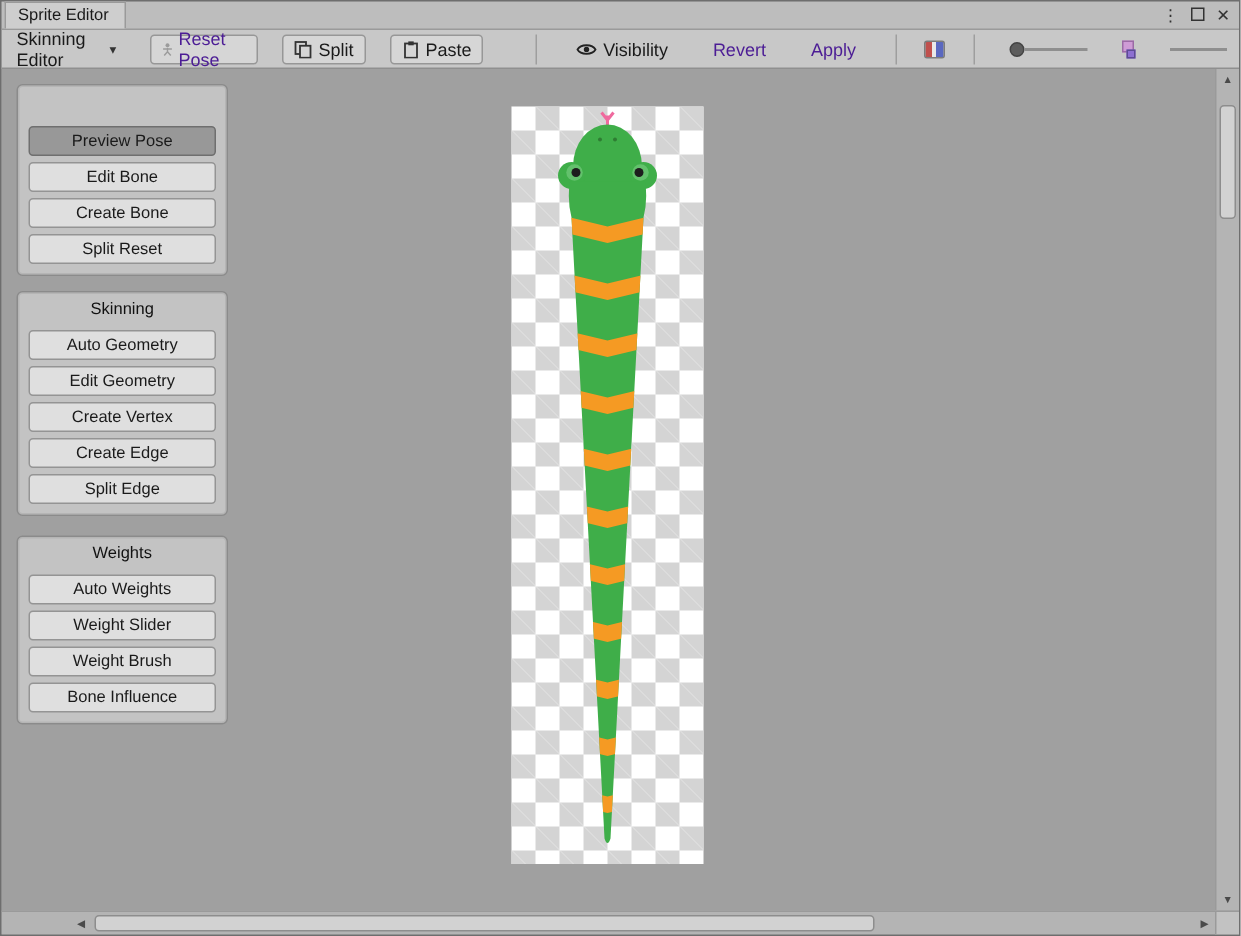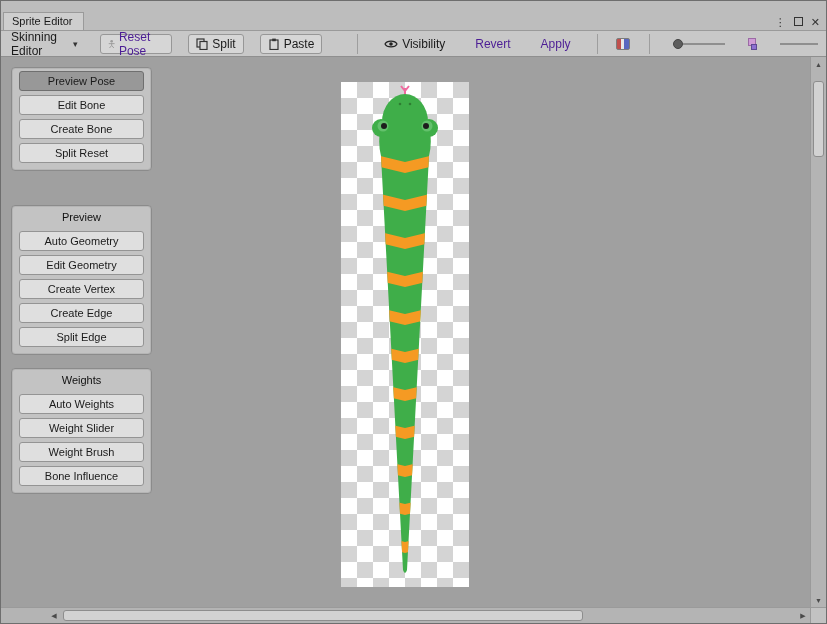--- a/index.html
+++ b/index.html
@@ -2,21 +2,21 @@
 <html><head>
 <meta charset="utf-8">
 <style>
   * { box-sizing: border-box; margin: 0; padding: 0; }
   html,body { width: 827px; height: 624px; }
   body { font-family: "Liberation Sans", sans-serif; font-size: 12px; color: #1a1a1a; }
 
   .window { width: 827px; height: 624px; border: 1px solid #6e6e6e; background: #a0a0a0; display: flex; flex-direction: column; overflow: hidden; }
 
   
-  .titlebar { height: 30px; background: #bdbdbd; display: flex; align-items: flex-end; flex: 0 0 auto; border-bottom: 1px solid #9a9a9a; }
+  .titlebar { height: 19px; background: #bdbdbd; display: flex; align-items: flex-end; flex: 0 0 auto; border-bottom: 1px solid #9a9a9a; }
   .tab { height: 18px; padding: 2px 10px 0 8px; background: #cecece; border: 1px solid #9a9a9a; border-bottom: none; font-size: 11px; margin-left: 2px; }
   .titlebar-spacer { flex: 1; }
   .titlebar-icons { display: flex; align-items: center; gap: 8px; padding: 0 6px 2px 0; color: #333; }
   .titlebar-icons .tb-ico { font-size: 11px; line-height: 11px; cursor: default; }
   .maxbox { width: 9px; height: 9px; border: 1px solid #333; display: inline-block; }
 
   
   .toolbar { height: 26px; background: #c8c8c8; border-bottom: 1px solid #8f8f8f; display: flex; align-items: center; padding: 0 4px; flex: 0 0 auto; gap: 16px; }
   .dropdown { display: flex; align-items: center; gap: 4px; padding: 2px 6px; cursor: default; }
   .caret { font-size: 9px; color: #333; }
@@ -38,21 +38,21 @@
 
   
   .content { flex: 1; display: flex; min-height: 0; }
   .canvas { position: relative; flex: 1; background: #a0a0a0; overflow: hidden; }
 
   
   .panel { position: absolute; left: 10px; width: 141px; background: #c3c3c3; border: 1px solid #8b8b8b; border-radius: 4px; padding: 3px 7px 7px 7px; box-shadow: 0 0 0 1px #b5b5b5 inset; }
   .panel-title { text-align: center; font-size: 11px; padding: 2px 0 4px 0; color: #111; }
   .pbtn { height: 20px; margin-top: 4px; background: #dfdfdf; border: 1px solid #949494; border-radius: 3px; display: flex; align-items: center; justify-content: center; font-size: 11px; cursor: default; }
   .pbtn:first-of-type { margin-top: 0; }
-  .pbtn.active { background: #989898; border-color: #6f6f6f; }
+  .pbtn.active { background: #989898; border-color: #6f6f6f; margin-top: 24px; }
 
   
   .sprite-area { position: absolute; left: 340px; top: 25px; width: 128px; height: 505px;
     background-color: #ffffff;
     background-image:
       linear-gradient(45deg, #d4d4d4 25%, transparent 25%, transparent 75%, #d4d4d4 75%),
       linear-gradient(45deg, #d4d4d4 25%, transparent 25%, transparent 75%, #d4d4d4 75%);
     background-size: 32px 32px;
     background-position: 0 0, 16px 16px;
   }
@@ -151,21 +151,21 @@
     <div class="canvas">
 
       <div class="panel" style="top:10px;">
         <div class="pbtn active">Preview Pose</div>
         <div class="pbtn">Edit Bone</div>
         <div class="pbtn">Create Bone</div>
         <div class="pbtn">Split Reset</div>
       </div>
 
       <div class="panel" style="top:148px;">
-        <div class="panel-title">Preview</div>
+        <div class="panel-title">Skinning</div>
         <div class="pbtn">Auto Geometry</div>
         <div class="pbtn">Edit Geometry</div>
         <div class="pbtn">Create Vertex</div>
         <div class="pbtn">Create Edge</div>
         <div class="pbtn">Split Edge</div>
       </div>
 
       <div class="panel" style="top:311px;">
         <div class="panel-title">Weights</div>
         <div class="pbtn">Auto Weights</div>

